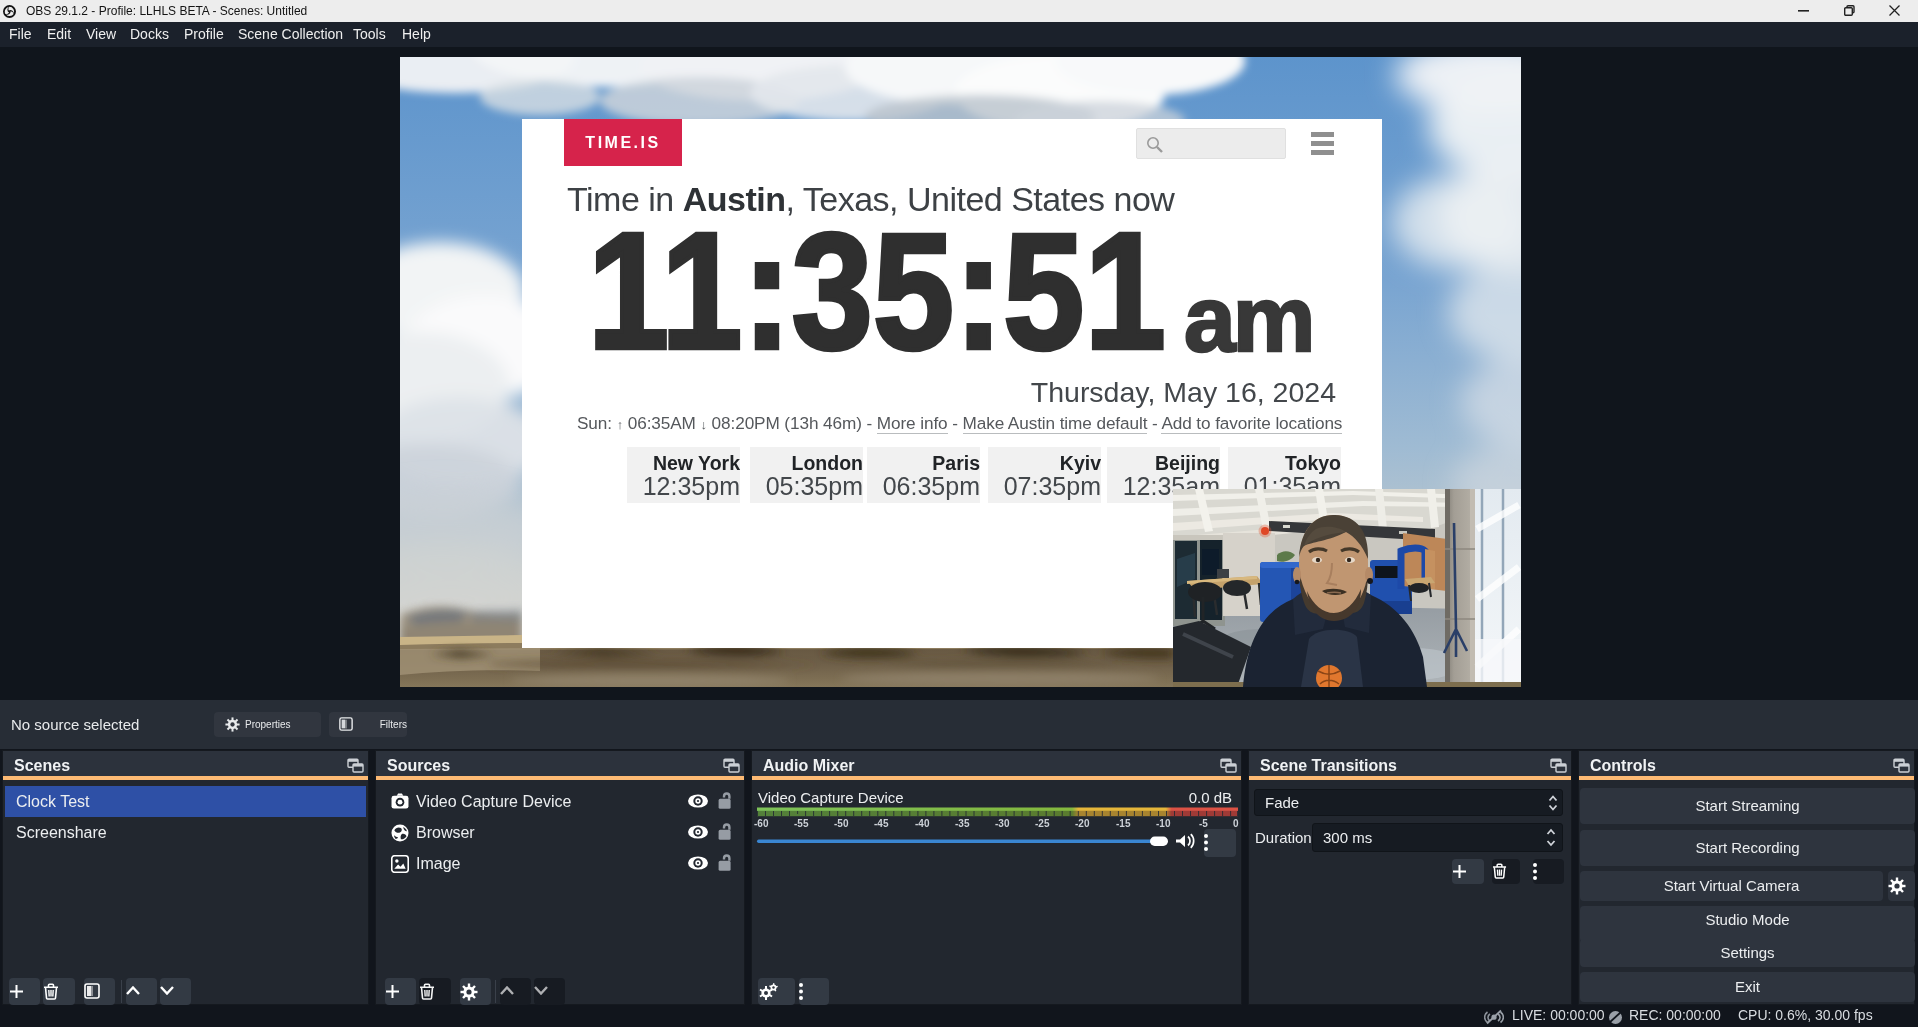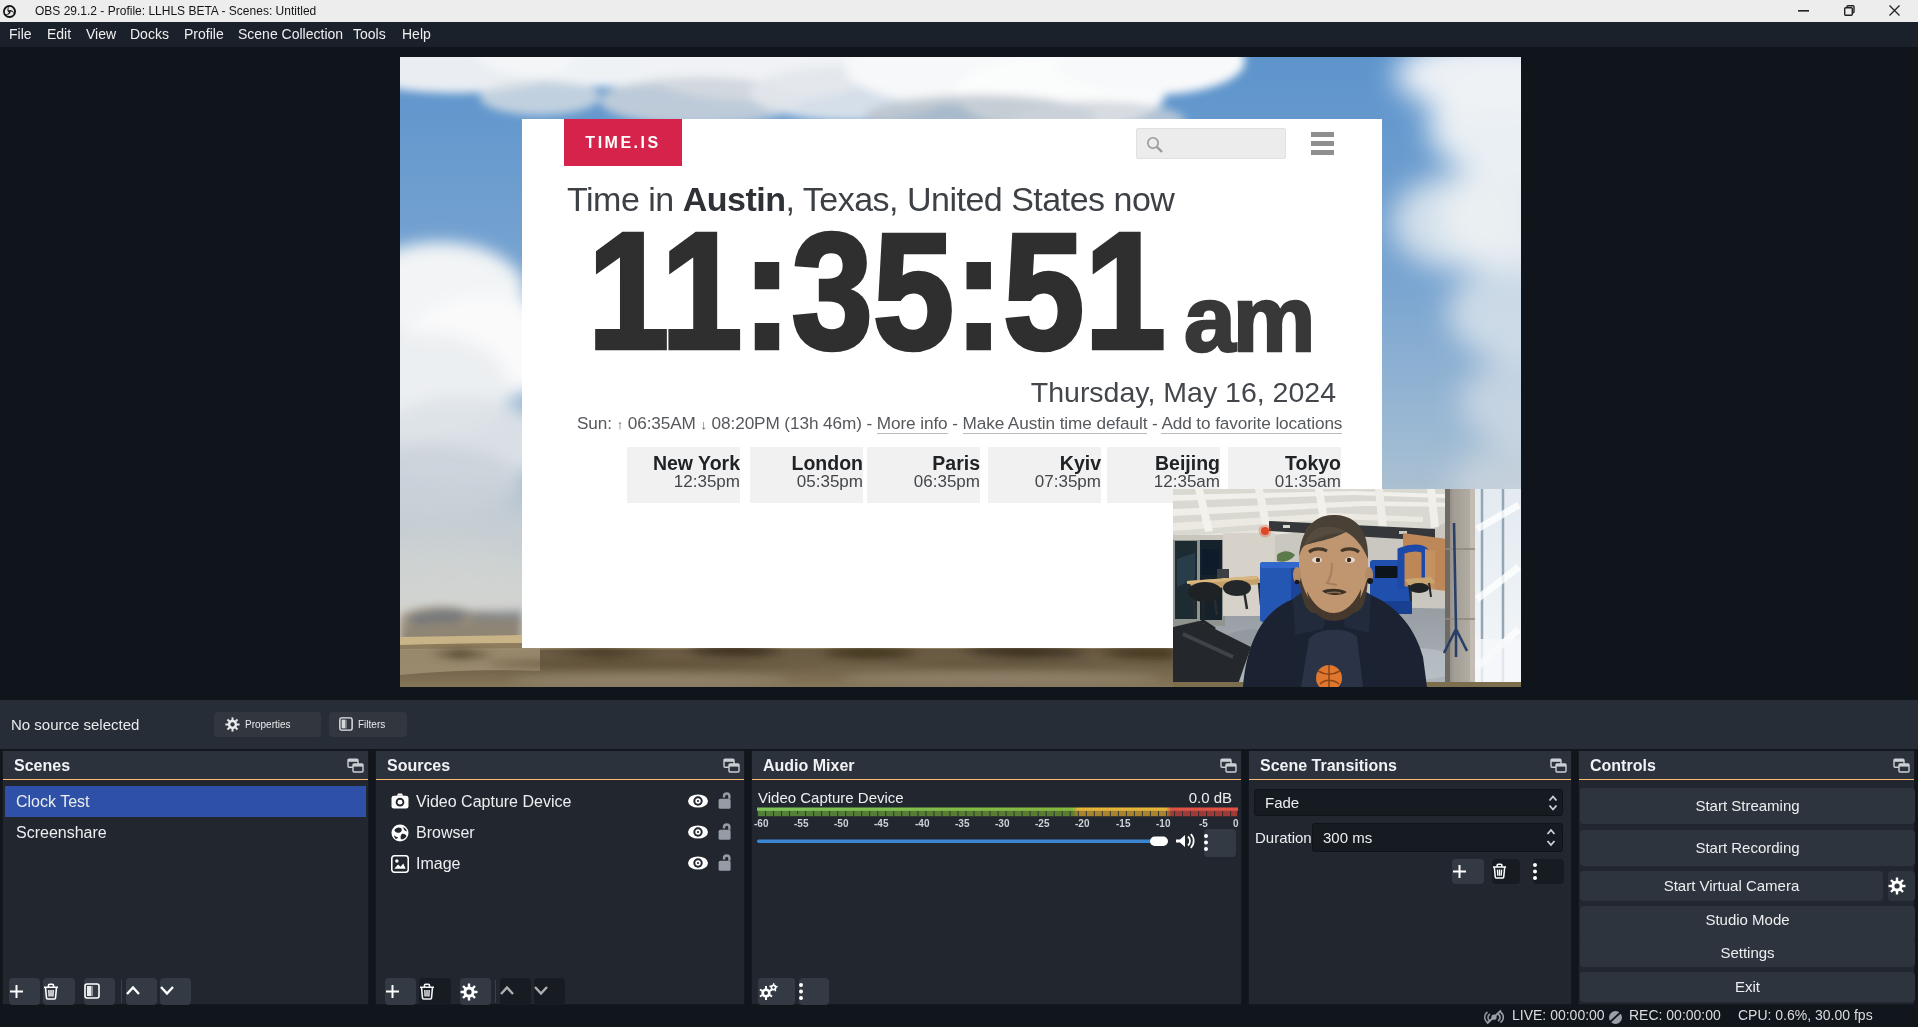--- a/index.html
+++ b/index.html
@@ -1,20 +1,20 @@
 <!DOCTYPE html>
 <html><head>
 <meta charset="utf-8">
 <style>
 * { margin:0; padding:0; box-sizing:border-box; }
 html,body { width:1918px; height:1027px; overflow:hidden; background:#11151c; font-family:"Liberation Sans",sans-serif; }
 .abs { position:absolute; }
 
 #titlebar { position:absolute; left:0; top:0; width:1918px; height:22px; background:#ededed; color:#141414; font-size:12px; }
-#titlebar .title { position:absolute; left:35px; top:3px; }
+#titlebar .title { position:absolute; left:26px; top:3px; }
 
 #menubar { position:absolute; left:0; top:22px; width:1918px; height:25px; background:#1b212b; color:#efefef; font-size:14px; }
 #menubar span { position:absolute; top:4px; }
 
 #main { position:absolute; left:0; top:47px; width:1918px; height:653px; background:#10151c; }
 #preview { position:absolute; left:400px; top:10px; width:1121px; height:630px; overflow:hidden; }
 
 #card { position:absolute; left:122px; top:62px; width:860px; height:529px; background:#fff; color:#3c4044; }
 #logo { position:absolute; left:42px; top:0; width:118px; height:47px; background:#d6234b; color:#fff; font-weight:bold; font-size:16px; letter-spacing:2.5px; text-align:center; line-height:47px; }
 #search { position:absolute; left:614px; top:9px; width:150px; height:31px; background:#ececec; border:1px solid #e0e0e0; border-radius:2px; }
@@ -22,30 +22,30 @@
 #burger div { height:4.5px; background:#8f8f8f; margin-bottom:4.5px; }
 #h1 { position:absolute; left:45px; top:61px; font-size:34px; color:#3d4145; letter-spacing:-0.5px; white-space:nowrap; }
 #clock { position:absolute; left:66px; top:88px; font-size:165px; font-weight:bold; color:#2f2f2f; -webkit-text-stroke:4.5px #2f2f2f; letter-spacing:0.5px; white-space:nowrap; transform:scaleX(0.882); transform-origin:0 0; line-height:169px; }
 #ampm { position:absolute; left:662px; top:154px; font-size:93px; font-weight:bold; color:#383838; -webkit-text-stroke:2.5px #383838; letter-spacing:-3px; line-height:93px; }
 #dateline { position:absolute; right:46px; top:257px; font-size:28.5px; color:#43474b; }
 #sunline { position:absolute; left:55px; top:294px; width:820px; font-size:17.2px; letter-spacing:-0.1px; color:#55585c; white-space:nowrap; }
 #sunline .lnk { border-bottom:1px solid #b9bcbe; }
 #cities { position:absolute; left:105px; top:328px; }
 .citybox { position:absolute; top:0; width:113px; height:56px; background:#f1f1f1; text-align:right; }
 .citybox .n { font-size:19.5px; font-weight:bold; color:#202326; margin-top:5px; }
-.citybox .t { font-size:17px; color:#43474b; margin-top:-3px; }
+.citybox .t { font-size:25px; color:#43474b; margin-top:-3px; }
 
 #webcam { position:absolute; left:773px; top:432px; width:348px; height:198px; overflow:hidden; }
 
 #srcbar { position:absolute; left:0; top:700px; width:1918px; height:49px; background:#272d36; color:#e8eaec; font-size:15px; }
 #srcbar .lbl { position:absolute; left:11px; top:16px; }
 .tbtn { position:absolute; top:12px; height:25px; background:#31363f; border-radius:4px; color:#e8eaec; font-size:10px; line-height:25px; text-align:center; }
 
 .dock { position:absolute; top:750px; height:255px; background:#22272f; border:1px solid #15191f; }
-.dockhead { position:absolute; left:0; top:0; right:0; height:29px; border-bottom:1px solid #fdba74; background:#2c323c; color:#f0f2f4; font-size:16px; font-weight:bold; line-height:29px; padding-left:11px; }
+.dockhead { position:absolute; left:0; top:0; right:0; height:29px; border-bottom:4px solid #fdba74; background:#2c323c; color:#f0f2f4; font-size:16px; font-weight:bold; line-height:29px; padding-left:11px; }
 .popicon { position:absolute; right:4px; top:7px; width:17px; height:15px; }
 .row { position:absolute; left:2px; right:2px; height:31px; color:#eceef0; font-size:16px; line-height:31px; }
 .bbtn { position:absolute; height:27px; background:#333a44; border-radius:4px; color:#fff; text-align:center; }
 .dock svg { display:block; }
 
 .cbtn { position:absolute; left:1px; width:335px; background:#2e343e; border-radius:4px; color:#eceef0; font-size:15px; text-align:center; }
 
 #statusbar { position:absolute; left:0; top:1007px; width:1918px; height:20px; color:#d8dce0; font-size:14px; }
 </style>
 </head>
@@ -350,21 +350,21 @@
             <rect x="7.8" y="0.5" width="2.4" height="4" transform="rotate(90 9 9)"></rect>
             <rect x="7.8" y="0.5" width="2.4" height="4" transform="rotate(135 9 9)"></rect>
             <rect x="7.8" y="0.5" width="2.4" height="4" transform="rotate(180 9 9)"></rect>
             <rect x="7.8" y="0.5" width="2.4" height="4" transform="rotate(225 9 9)"></rect>
             <rect x="7.8" y="0.5" width="2.4" height="4" transform="rotate(270 9 9)"></rect>
             <rect x="7.8" y="0.5" width="2.4" height="4" transform="rotate(315 9 9)"></rect>
           </g>
           <circle cx="9" cy="9" r="2.6" fill="#31363f"></circle>
         </g>
       </svg><span style="margin-left:31px">Properties</span></div>
-  <div class="tbtn" style="left:329px;width:78px;text-align:left"><svg style="position:absolute;left:10px;top:5px" width="14" height="14" viewBox="0 0 16 16">
+  <div class="tbtn" style="left:329px;width:78px;text-align:right"><svg style="position:absolute;left:10px;top:5px" width="14" height="14" viewBox="0 0 16 16">
         <rect x="1" y="1" width="14" height="14" rx="2" fill="none" stroke="#e8eaec" stroke-width="1.6"></rect>
         <path d="M3 3 h4 v10 h-4 z" fill="#e8eaec" opacity="0.9"></path>
         <path d="M7 3 h2 v10 h-2 z" fill="#e8eaec" opacity="0.45"></path>
       </svg><span style="margin-left:29px">Filters</span></div>
 </div>
 
 <div class="dock" id="dock-scenes" style="left:2px;width:367px">
   <div class="dockhead">Scenes</div>
   <svg class="popicon" viewBox="0 0 17 15">
       <g stroke="#ccd0d5" stroke-width="1.4" fill="none">

